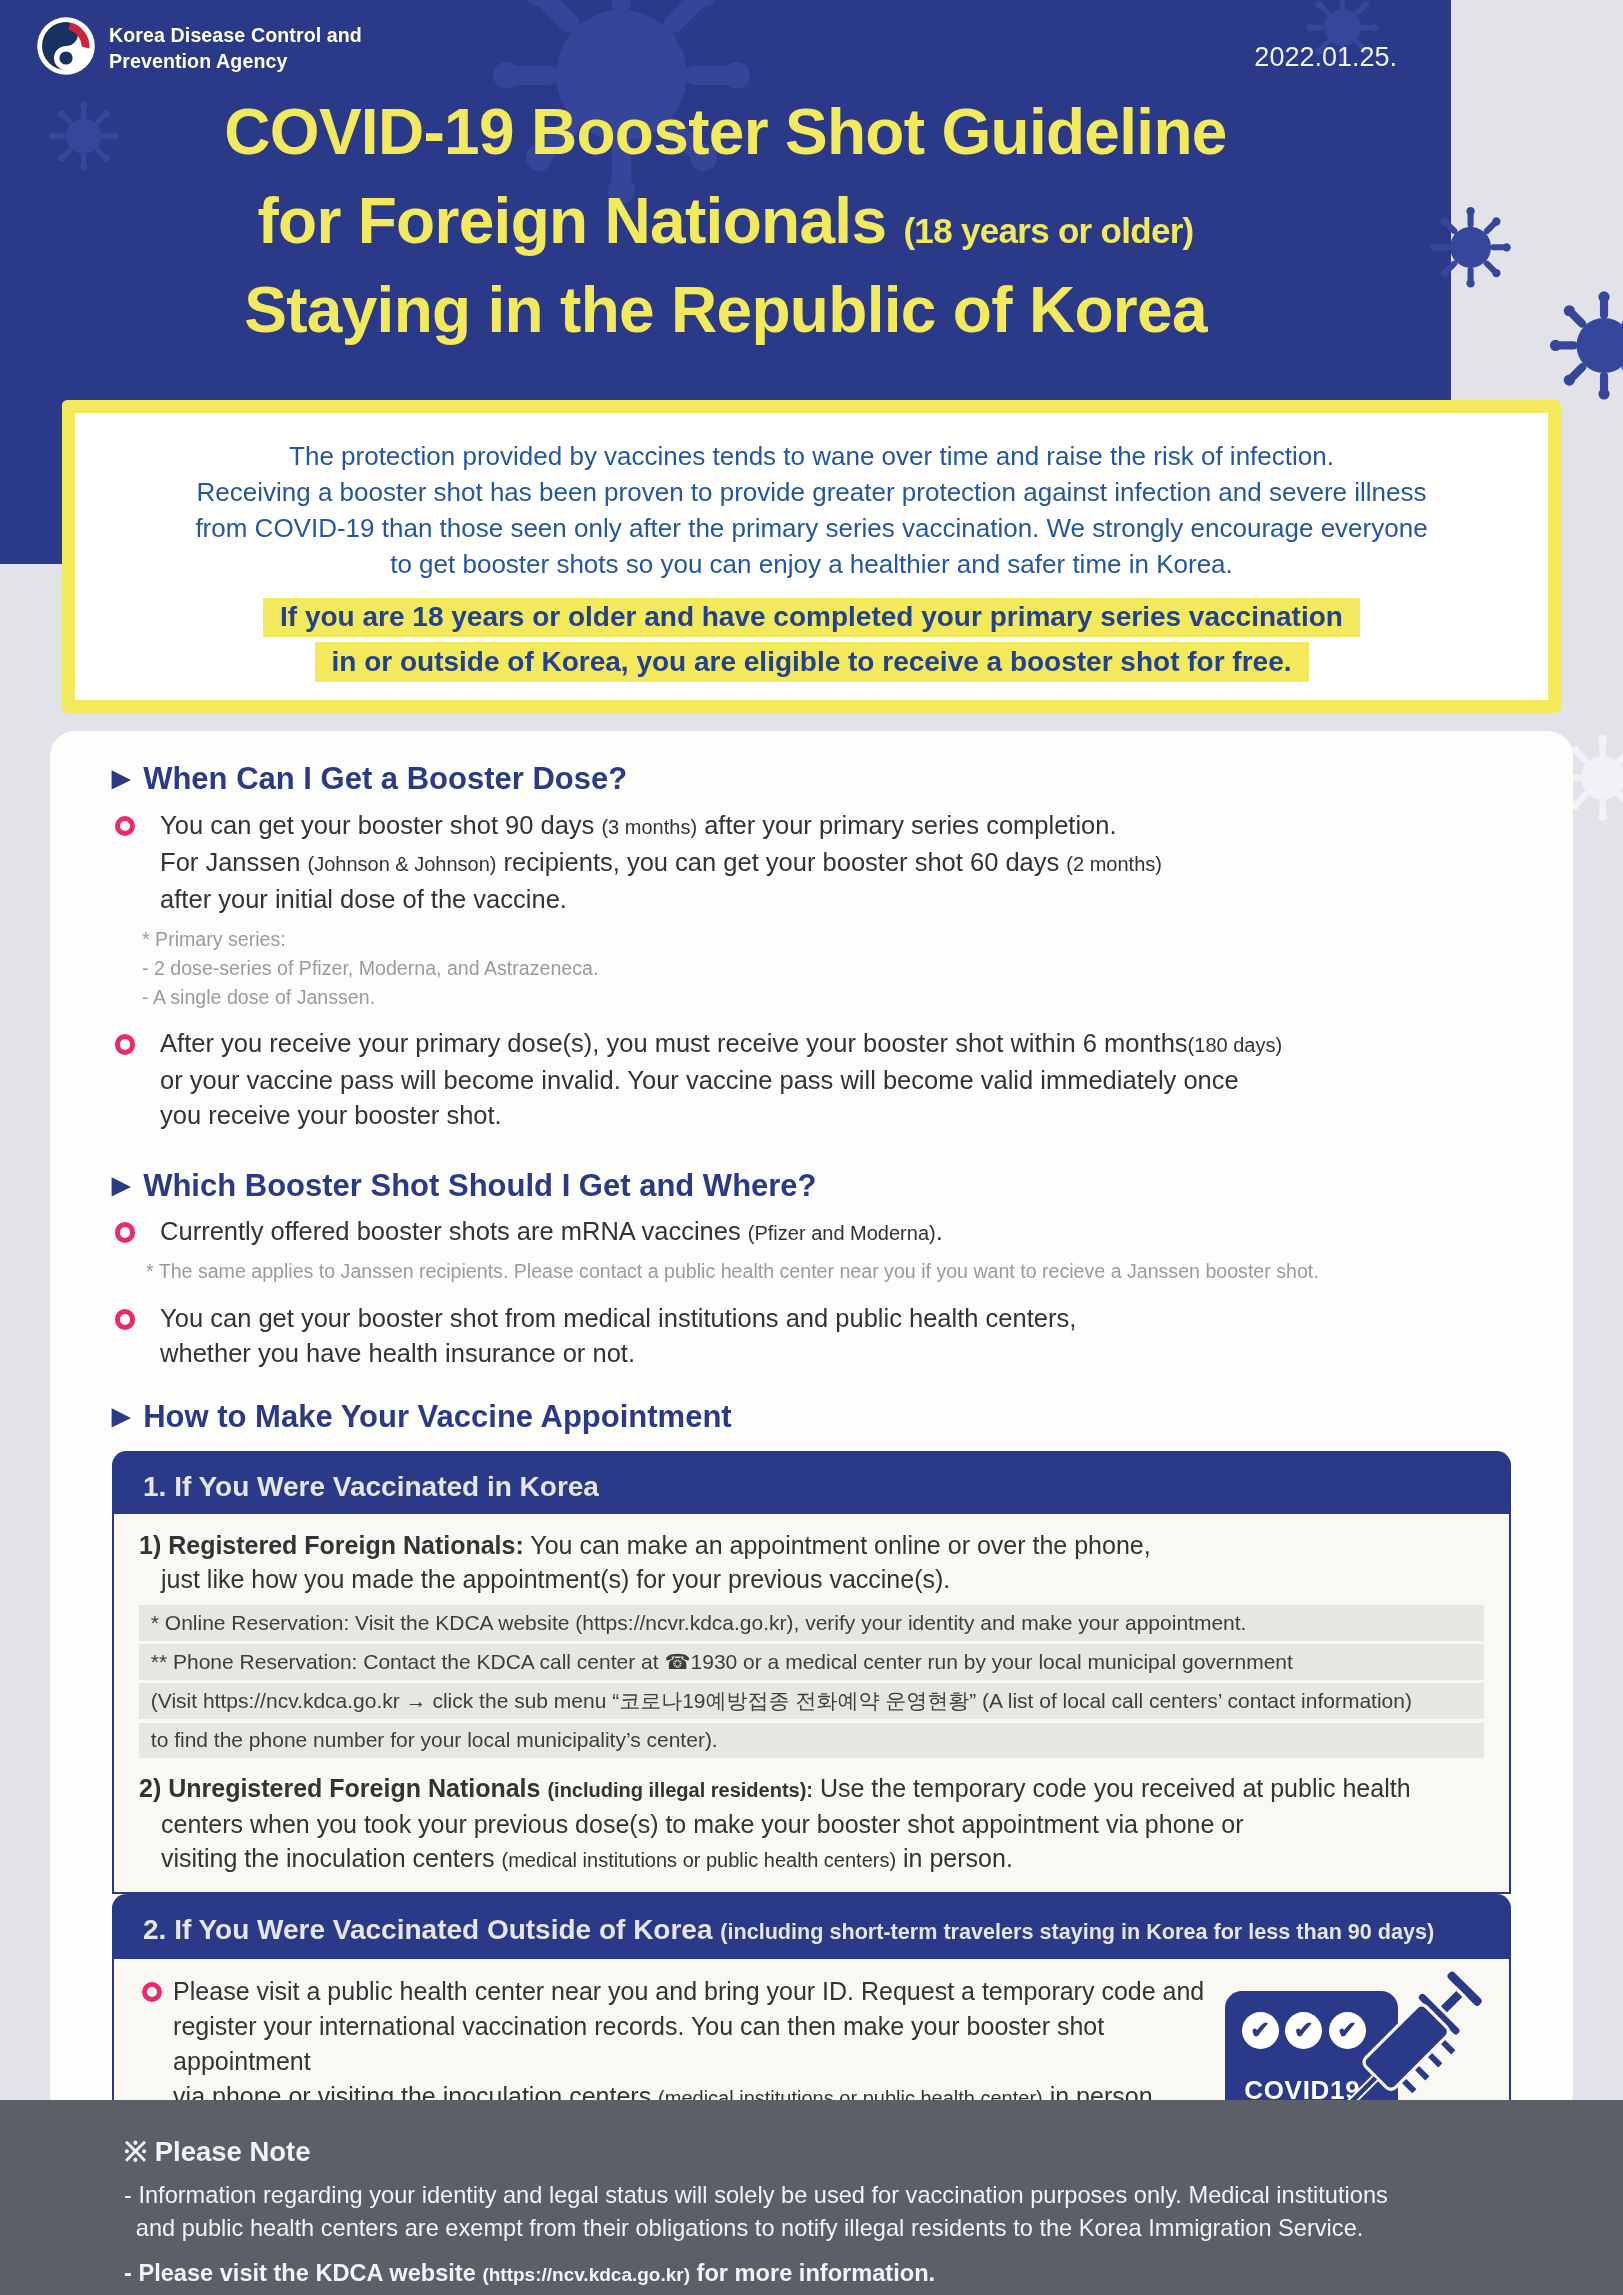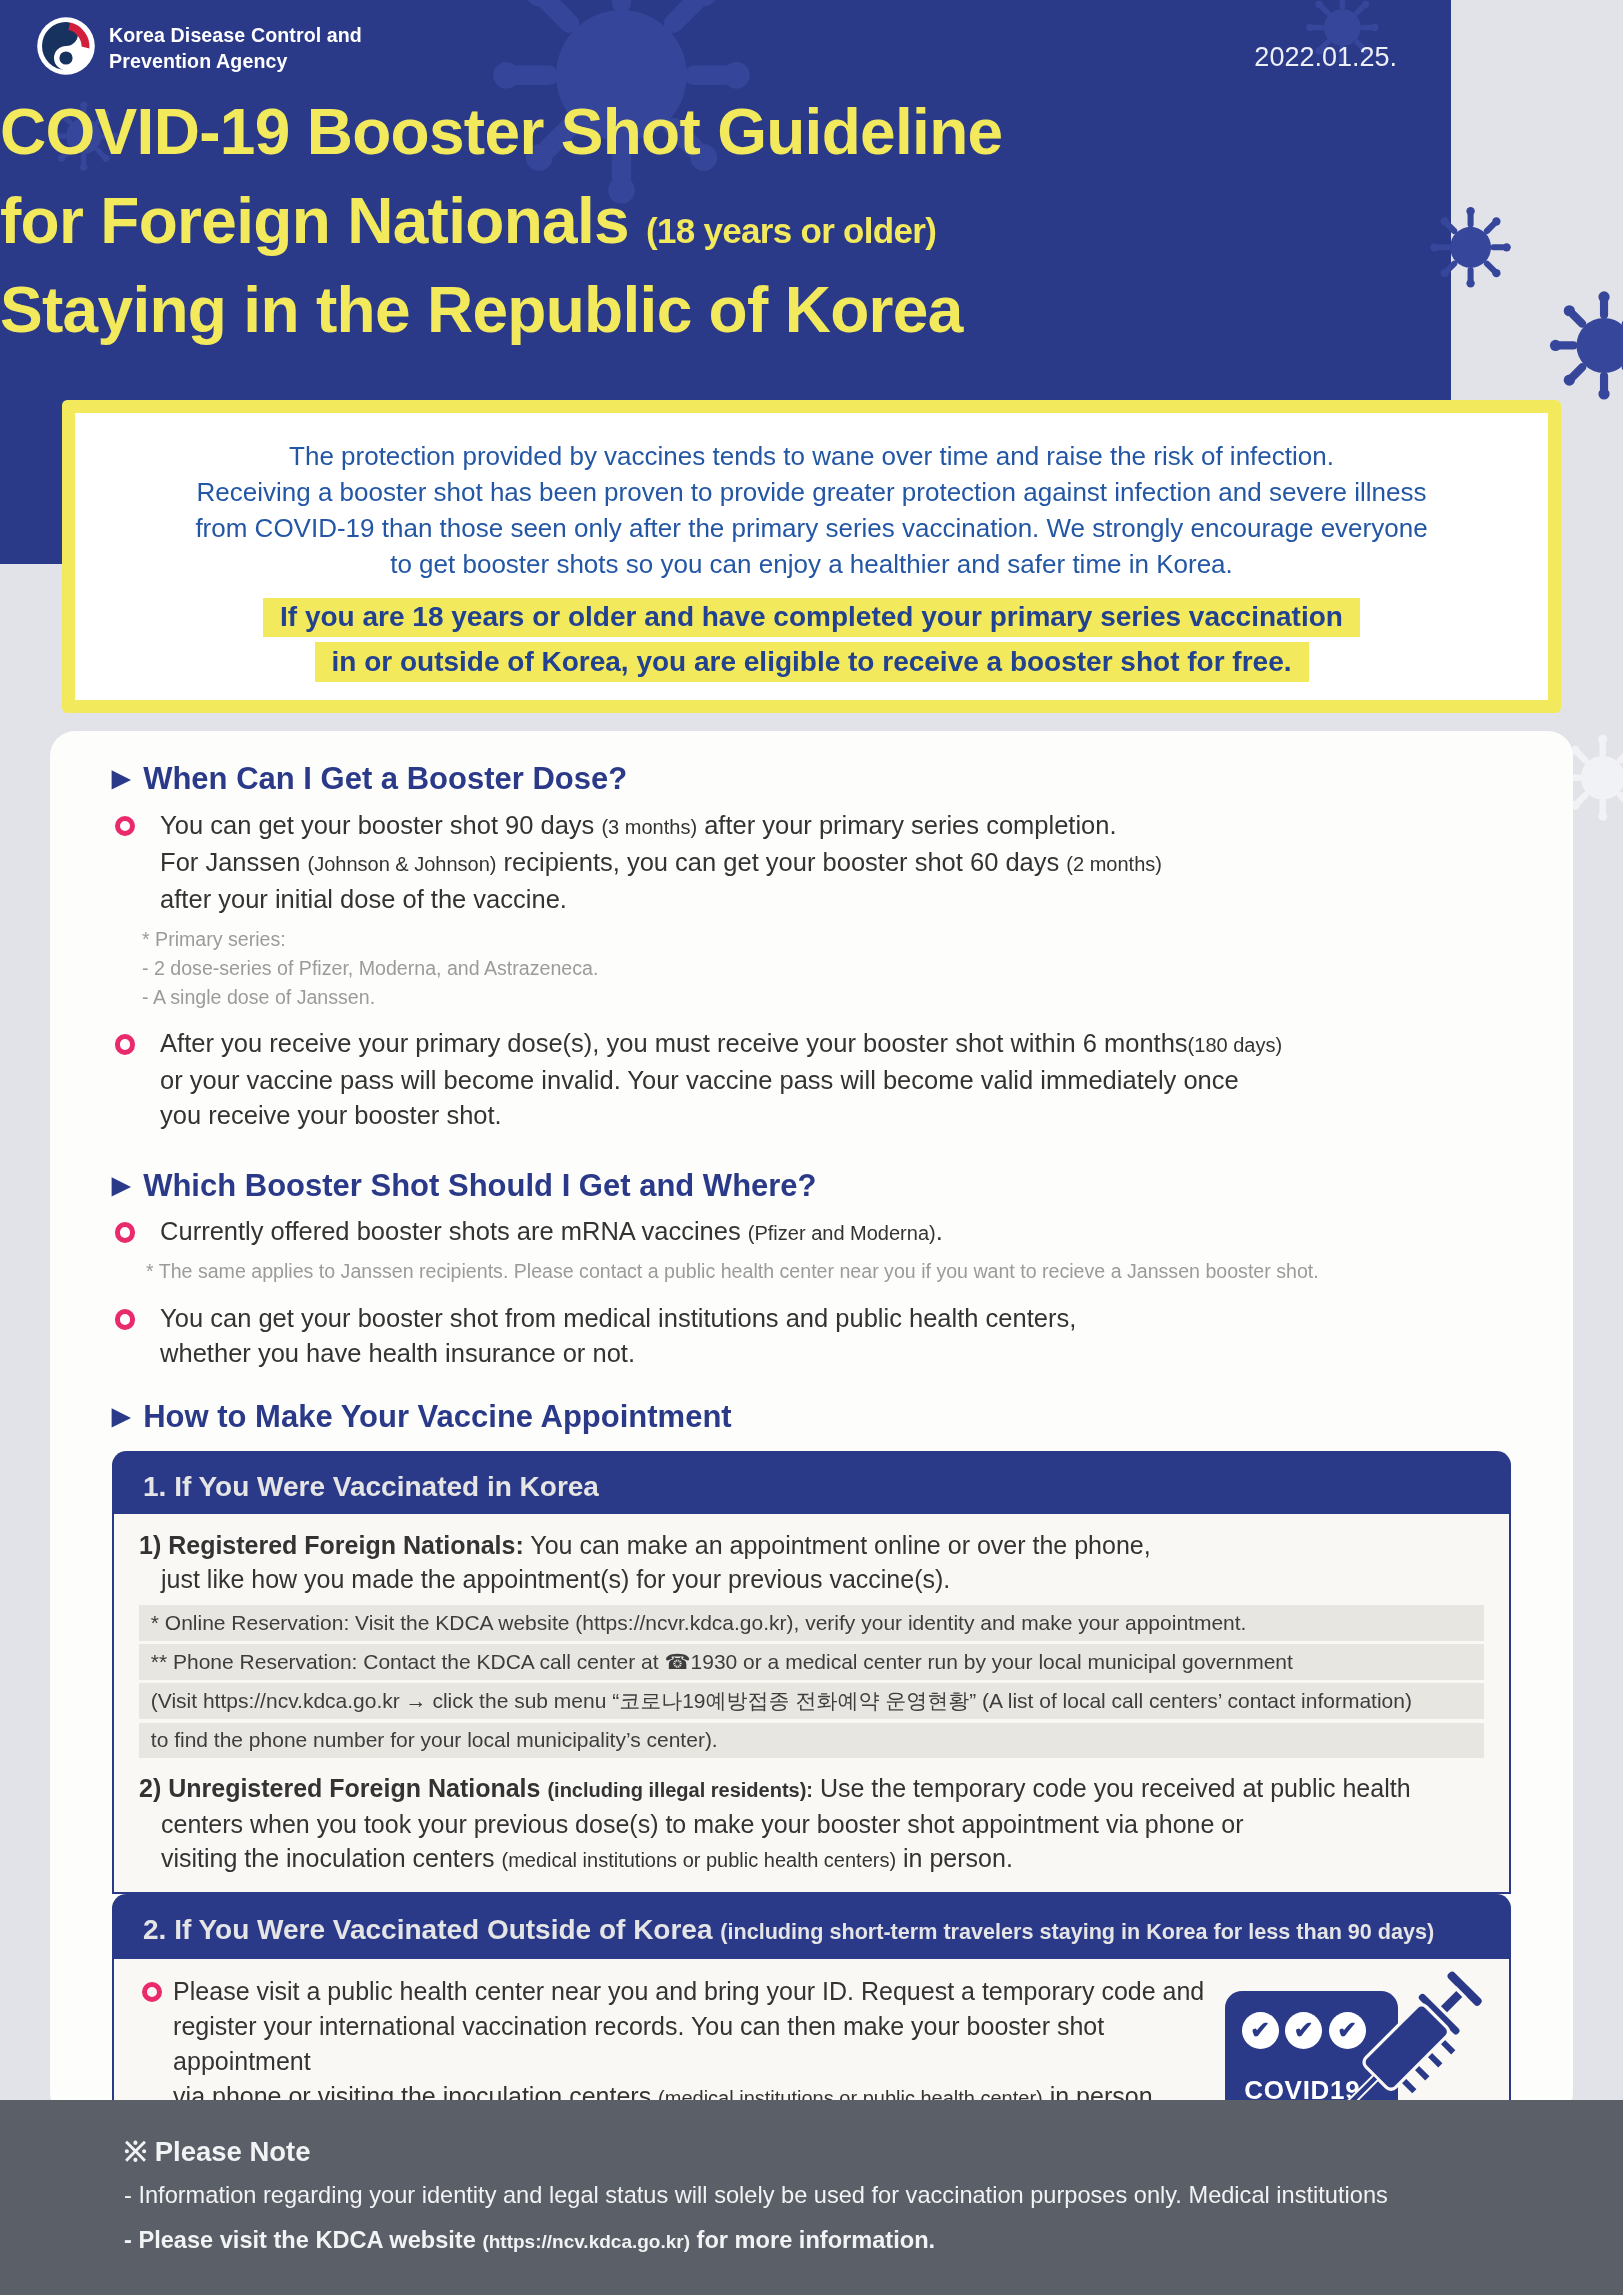--- a/index.html
+++ b/index.html
@@ -8,21 +8,21 @@
     background:#e2e3e9;font-family:"Liberation Sans",sans-serif;
     -webkit-font-smoothing:antialiased;
   }
   
   .hero{position:absolute;left:0;top:0;width:1451px;height:564px;background:#2b3a88;}
   .hero-decor{position:absolute;left:0;top:0;pointer-events:none;}
   .gray-decor{position:absolute;left:0;top:622px;pointer-events:none;}
   .logo{position:absolute;left:36px;top:15.7px;width:60px;height:60px;}
   .agency{position:absolute;left:109px;top:22px;color:#ffffff;font-size:19.6px;line-height:26px;font-weight:600;letter-spacing:0.1px;}
   .date{position:absolute;right:54px;top:42px;color:#eef0f8;font-size:27px;}
-  .title-line{position:absolute;left:0;width:100%;color:#f3e95d;font-weight:bold;letter-spacing:-0.7px;}
+  .title-line{position:absolute;left:0;width:100%;text-align:center;color:#f3e95d;font-weight:bold;letter-spacing:-0.7px;}
   .t1{top:93px;font-size:64px;line-height:79px;}
   .t2{top:182px;font-size:64px;line-height:79px;}
   .t2 .tnote{font-size:35px;font-weight:bold;}
   .t3{top:271px;font-size:64px;line-height:79px;}
   
   .intro{
     position:absolute;left:62px;top:400px;width:1499px;height:313px;box-sizing:border-box;
     background:#ffffff;border:13px solid #f3e95d;border-radius:5.2px;text-align:center;z-index:2;
   }
   .intro-line{font-size:26px;line-height:36px;color:#2356a4;}
@@ -277,17 +277,18 @@
             </g>
           </svg>
         </div>
       </div>
     </div>
   </div>
 
   <div class="footer">
     <div class="f-title">※ Please Note</div>
     <div class="f-line f-l1">- Information regarding your identity and legal status will solely be used for vaccination purposes only. Medical institutions</div>
+    <div class="f-line f-l2">and public health centers are exempt from their obligations to notify illegal residents to the Korea Immigration Service.</div>
     <div class="f-line f-l3"><span>- Please visit the KDCA website </span><span class="f-sm">(https://ncv.kdca.go.kr)</span><span> for more information.</span></div>
   </div>
 
 </div>
 
 
 </body></html>

